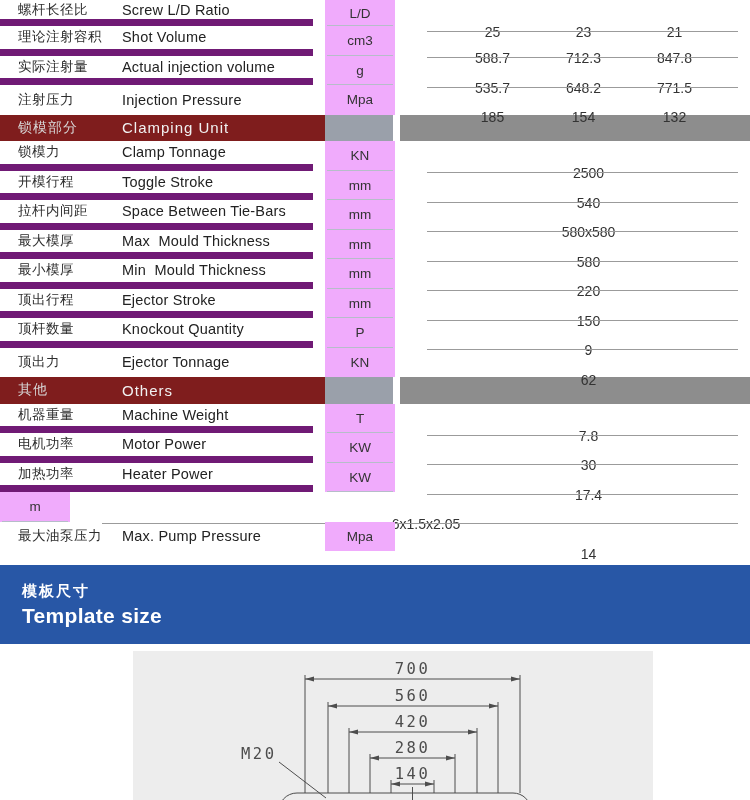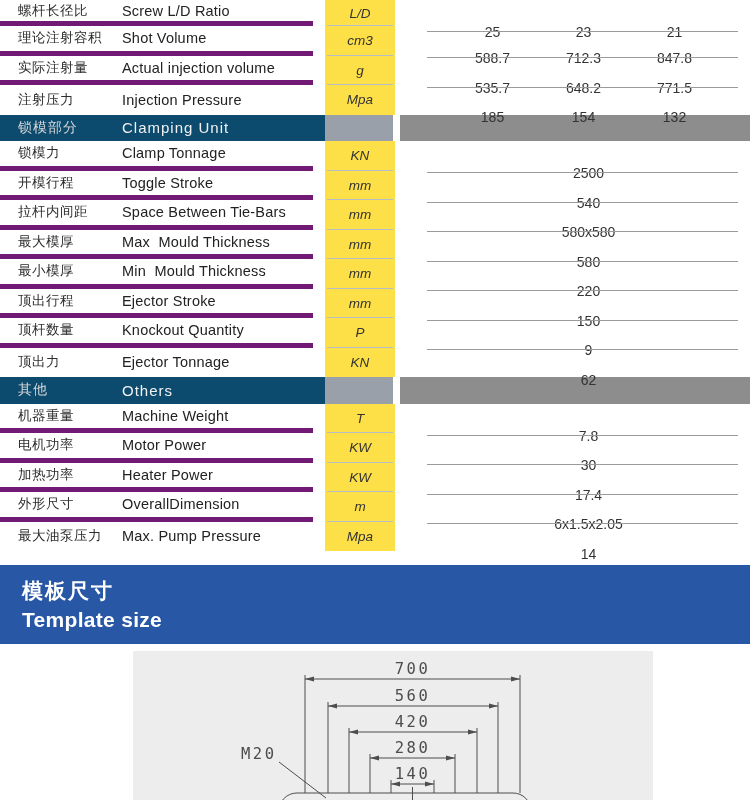--- a/index.html
+++ b/index.html
@@ -11,35 +11,35 @@
 
   
   .spec-table { width:750px; }
 
   .row { display:flex; height:29.5px; align-items:stretch; }
   .row.first { height:26px; }
 
   .cell-left {
     width:313px; margin-right:12px; box-sizing:border-box;
     display:flex; align-items:center;
-    border-bottom:5px solid #701a75;
+    border-bottom:7px solid #701a75;
   }
   .row.no-border .cell-left { border-bottom:none; }
 
   .cn {
     margin-left:18px; width:104px; flex:0 0 104px;
     font-size:13.5px; color:#2d2d2d; letter-spacing:0.5px; white-space:pre;
   }
   .en { font-size:14.5px; color:#222222; letter-spacing:0.2px; white-space:pre; }
 
   .cell-unit {
     width:70px; flex:0 0 70px; position:relative;
-    background:#fde047;
+    background:#f0abfc;
     display:flex; align-items:center; justify-content:center;
-    font-size:13.5px; color:#333333;font-style:italic;
+    font-size:13.5px; color:#333333;
   }
   .cell-unit::after {
     content:""; position:absolute; left:2px; right:2px; bottom:0; height:1px;
     background:#b6bdc9;
   }
   .row.no-border .cell-unit::after { display:none; }
 
   .gap { width:7px; flex:0 0 7px; }
 
   .cell-vals {
@@ -51,36 +51,36 @@
     background:#9b9b9b;
   }
   .row.no-border .cell-vals::after { display:none; }
   .cell-vals.single { padding-left:25px; padding-right:0; }
   .cell-vals.triple { padding-left:45px; padding-right:30px; }
   .cell-vals span { flex:1; text-align:center; }
 
   
   .band { display:flex; height:26.5px; }
   .band-left {
-    width:325px; flex:0 0 325px; background:#0c4a6e;
+    width:325px; flex:0 0 325px; background:#7f1d1d;
     display:flex; align-items:center;
   }
   .band .cn { color:#d8d8d8; font-size:14px; letter-spacing:1px; }
   .band .en { color:#f1f1f1; font-size:15px; letter-spacing:1px; }
   .band-unit { width:68px; flex:0 0 68px; background:#9aa0aa; }
   .band-gap { width:7px; flex:0 0 7px; background:#ffffff; }
   .band-right { flex:1; background:#8d8d8d; }
 
   
   .banner {
     margin-top:14px; height:79px; background:#2857a6; color:#ffffff;
     box-sizing:border-box; padding-left:22px;
     display:flex; flex-direction:column; justify-content:center;
   }
-  .banner-cn { font-size:21px; font-weight:bold; letter-spacing:2px; }
+  .banner-cn { font-size:15px; font-weight:bold; letter-spacing:2px; }
   .banner-en { font-size:21px; font-weight:bold; margin-top:3px; letter-spacing:0.3px; }
 
   
   .drawing-panel {
     position:relative; margin:7px 0 0 133px;
     width:520px; height:149px; background:#ededed;
   }
   .drawing-panel svg { display:block; }
 </style>
 </head>
@@ -289,24 +289,20 @@
       <span class="en">Heater Power</span>
     </div>
     <div class="cell-unit">KW</div>
     <div class="gap"></div>
     <div class="cell-vals single">
         <span>17.4</span>
       </div>
   </div>
 
   <div class="row">
-    <div class="cell-left">
-      <span class="cn">外形尺寸</span>
-      <span class="en">OverallDimension</span>
-    </div>
     <div class="cell-unit">m</div>
     <div class="gap"></div>
     <div class="cell-vals single">
         <span>6x1.5x2.05</span>
       </div>
   </div>
 
   <div class="row no-border">
     <div class="cell-left">
       <span class="cn">最大油泵压力</span>

